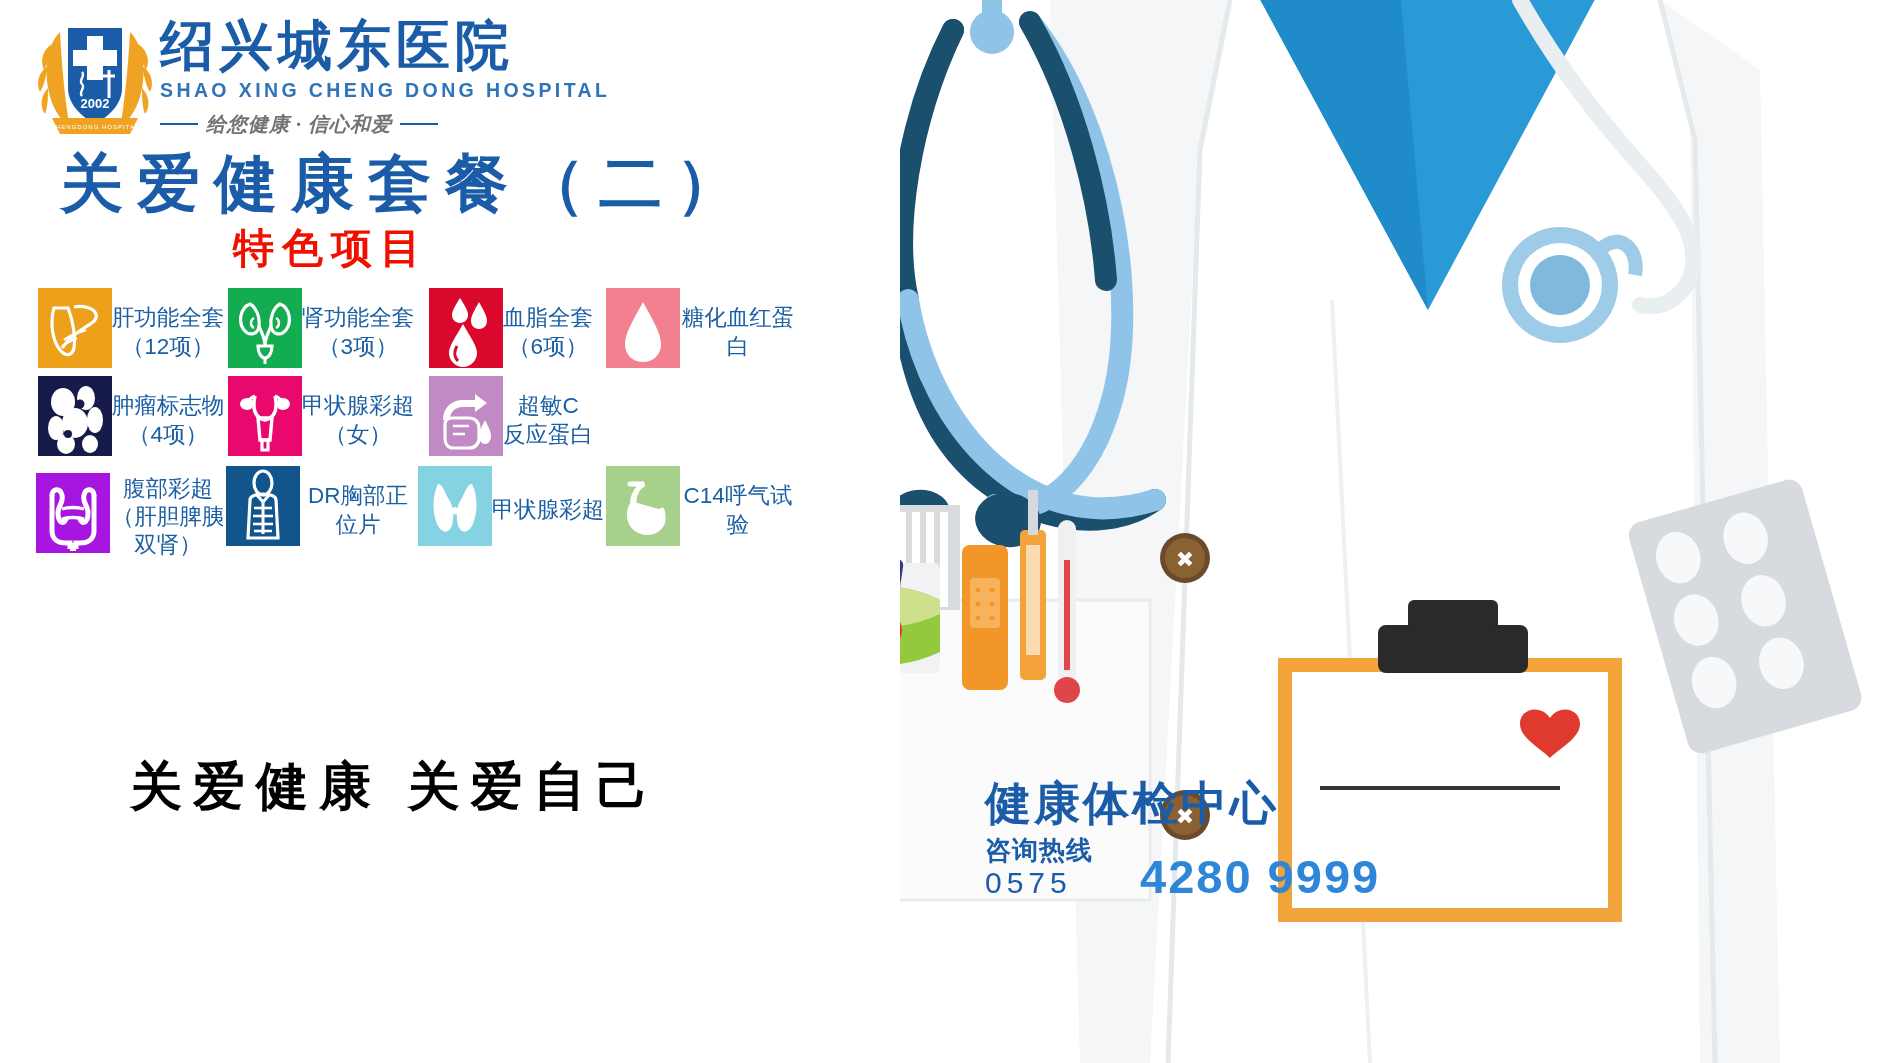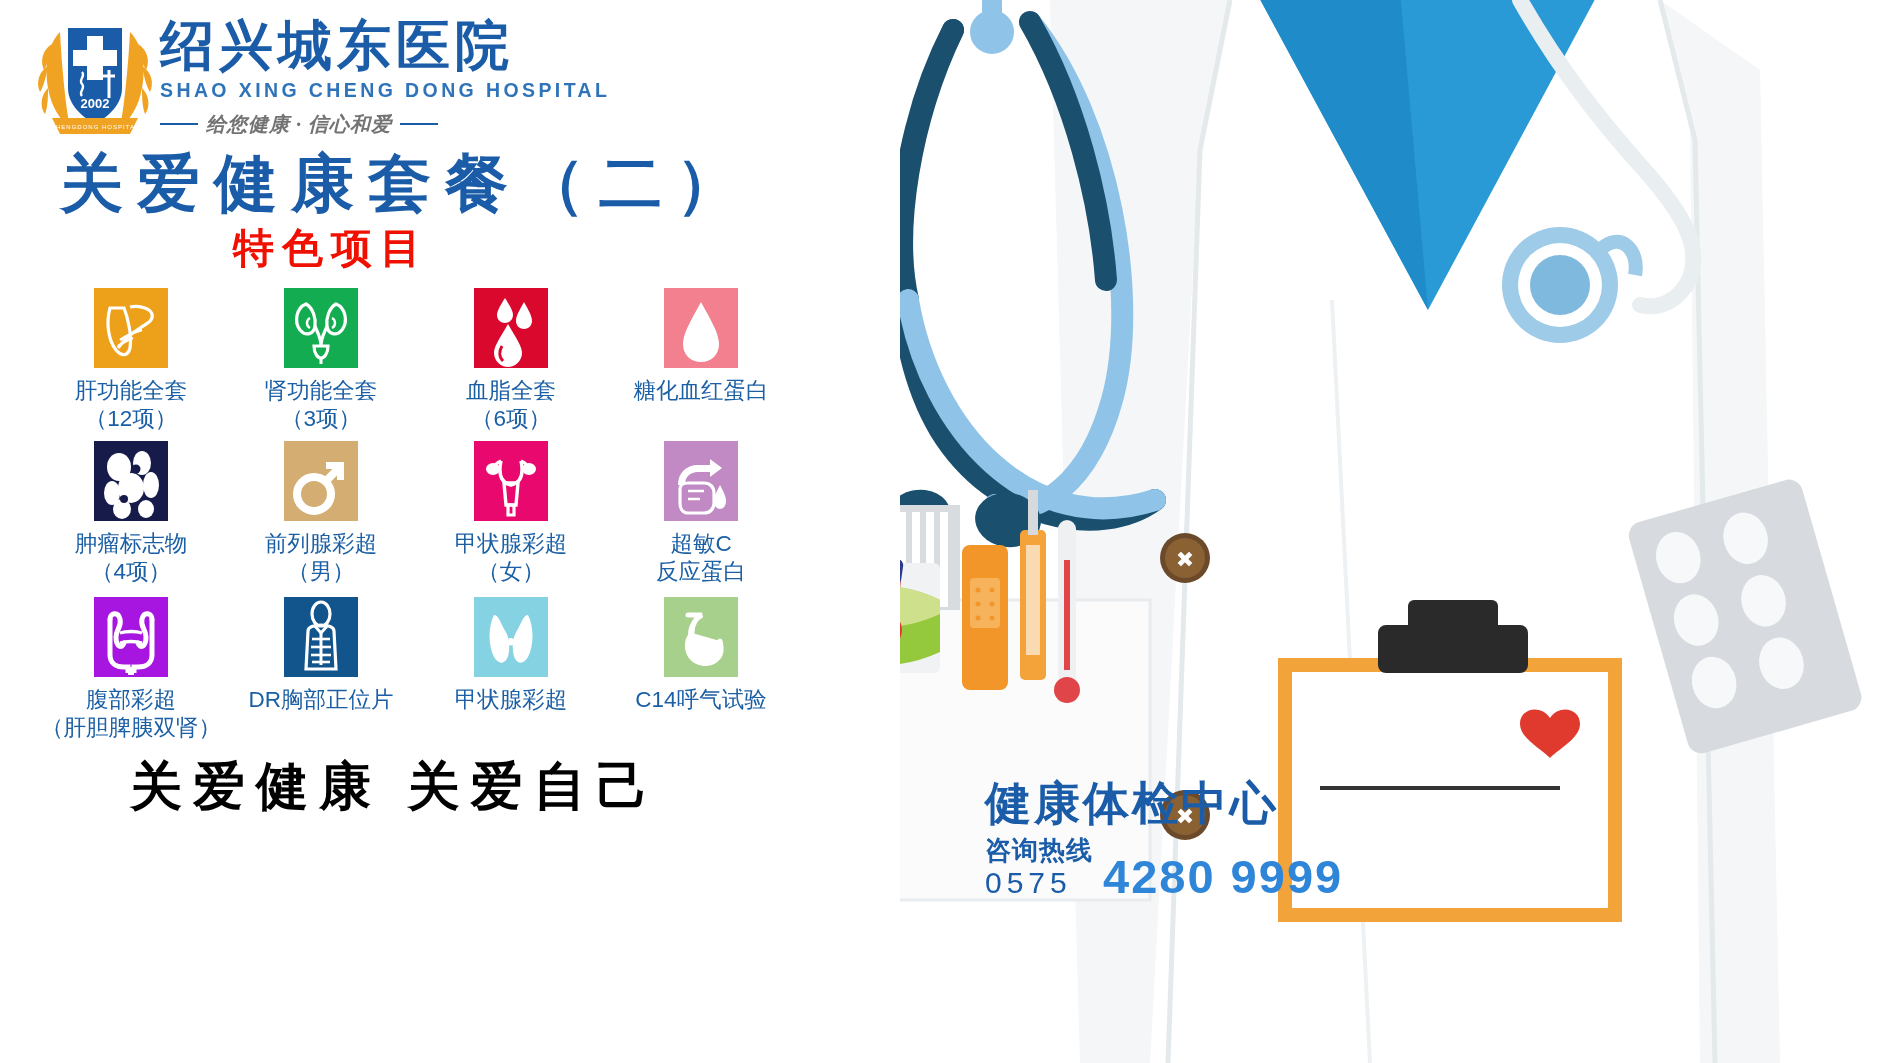--- a/index.html
+++ b/index.html
@@ -30,41 +30,41 @@
 
   
   .main-title{position:absolute;left:60px;top:152px;font-size:63px;font-weight:bold;color:#1a5ca8;
               letter-spacing:14px;white-space:nowrap;line-height:1;}
   .sub-title{position:absolute;left:233px;top:228px;font-size:41px;font-weight:bold;color:#f01000;
              letter-spacing:8px;white-space:nowrap;line-height:1;}
 
   
   .grid{position:absolute;left:36px;top:288px;width:760px;}
   .grid-row{display:flex;align-items:flex-start;margin-bottom:6px;}
-  .cell{width:190px;display:flex;flex-direction:column;align-items:center;}
+  .cell{width:190px;display:flex;align-items:center;justify-content:center;}
   .icon-box{width:74px;height:80px;display:flex;align-items:center;justify-content:center;}
   .icon-box svg{display:block;}
   .cell-label{margin-top:9px;text-align:center;font-size:22.5px;color:#1b5fa4;line-height:1.25;
               font-family:"Liberation Sans",sans-serif;white-space:pre-line;}
 
   .row2{margin-top:8px;}
   .row3{margin-top:10px;}
 
   
   .bottom-slogan{position:absolute;left:130px;top:760px;font-size:52px;font-weight:bold;color:#000000;
                  letter-spacing:11px;white-space:nowrap;line-height:1;}
 
   
   .right{position:absolute;left:900px;top:0;width:990px;height:1063px;}
   .right svg{position:absolute;left:0;top:0;}
 
   .center-block{position:absolute;left:985px;top:780px;z-index:60;}
   .center-title{font-size:46px;font-weight:bold;color:#1a5ca8;letter-spacing:3px;line-height:1;
                 white-space:nowrap;}
-  .hotline-row{display:flex;align-items:flex-end;margin-top:10px;}
+  .hotline-row{display:flex;align-items:flex-end;margin-top:10px;gap:37px;}
   .hotline-left{display:flex;flex-direction:column;}
   .hotline-label{font-size:26px;font-weight:bold;color:#1a5ca8;letter-spacing:1px;line-height:1.15;
                  white-space:nowrap;}
   .hotline-area{font-size:30px;color:#1a5ca8;letter-spacing:5px;line-height:1.15;white-space:nowrap;}
   .hotline-num{font-size:47px;font-weight:bold;color:#2f86d8;letter-spacing:2px;line-height:1;
                margin-left:10px;white-space:nowrap;}
 </style>
 </head>
 <body>
 
@@ -306,32 +306,20 @@
               <circle cx="42" cy="28" r="4.5" fill="#161b4a"></circle>
               <circle cx="30" cy="58" r="4" fill="#161b4a"></circle>
             </svg>
           </div>
           <div class="cell-label">肿瘤标志物
 （4项）</div>
         </div>
         <div class="cell">
           <div class="icon-box">
             <svg width="74" height="80" viewBox="0 0 74 80">
-                <rect width="74" height="80" fill="#d3ad72"></rect>
-              <circle cx="30" cy="53" r="17" fill="none" stroke="#fff" stroke-width="8"></circle>
-              <line x1="41" y1="41" x2="57" y2="25" stroke="#fff" stroke-width="8"></line>
-              <path d="M42,21 L60,21 L60,39 L53,39 L53,28 L42,28 Z" fill="#fff"></path>
-            </svg>
-          </div>
-          <div class="cell-label">前列腺彩超
-（男）</div>
-        </div>
-        <div class="cell">
-          <div class="icon-box">
-            <svg width="74" height="80" viewBox="0 0 74 80">
                 <rect width="74" height="80" fill="#e8086e"></rect>
               <path d="M27,20 C24,34 28,42 37,44 C46,42 50,34 47,20" fill="none" stroke="#fff" stroke-width="3.4"></path>
               <ellipse cx="19" cy="28" rx="7" ry="6" fill="#fff"></ellipse>
               <ellipse cx="55" cy="28" rx="7" ry="6" fill="#fff"></ellipse>
               <path d="M27,20 C22,22 20,25 19,28 M47,20 C52,22 54,25 55,28" fill="none" stroke="#fff" stroke-width="3"></path>
               <path d="M30,42 L44,42 L42,64 L32,64 Z" fill="none" stroke="#fff" stroke-width="3.4"></path>
               <path d="M34,64 L40,64 L40,74 L34,74 Z" fill="none" stroke="#fff" stroke-width="3.2"></path>
             </svg>
           </div>
           <div class="cell-label">甲状腺彩超

